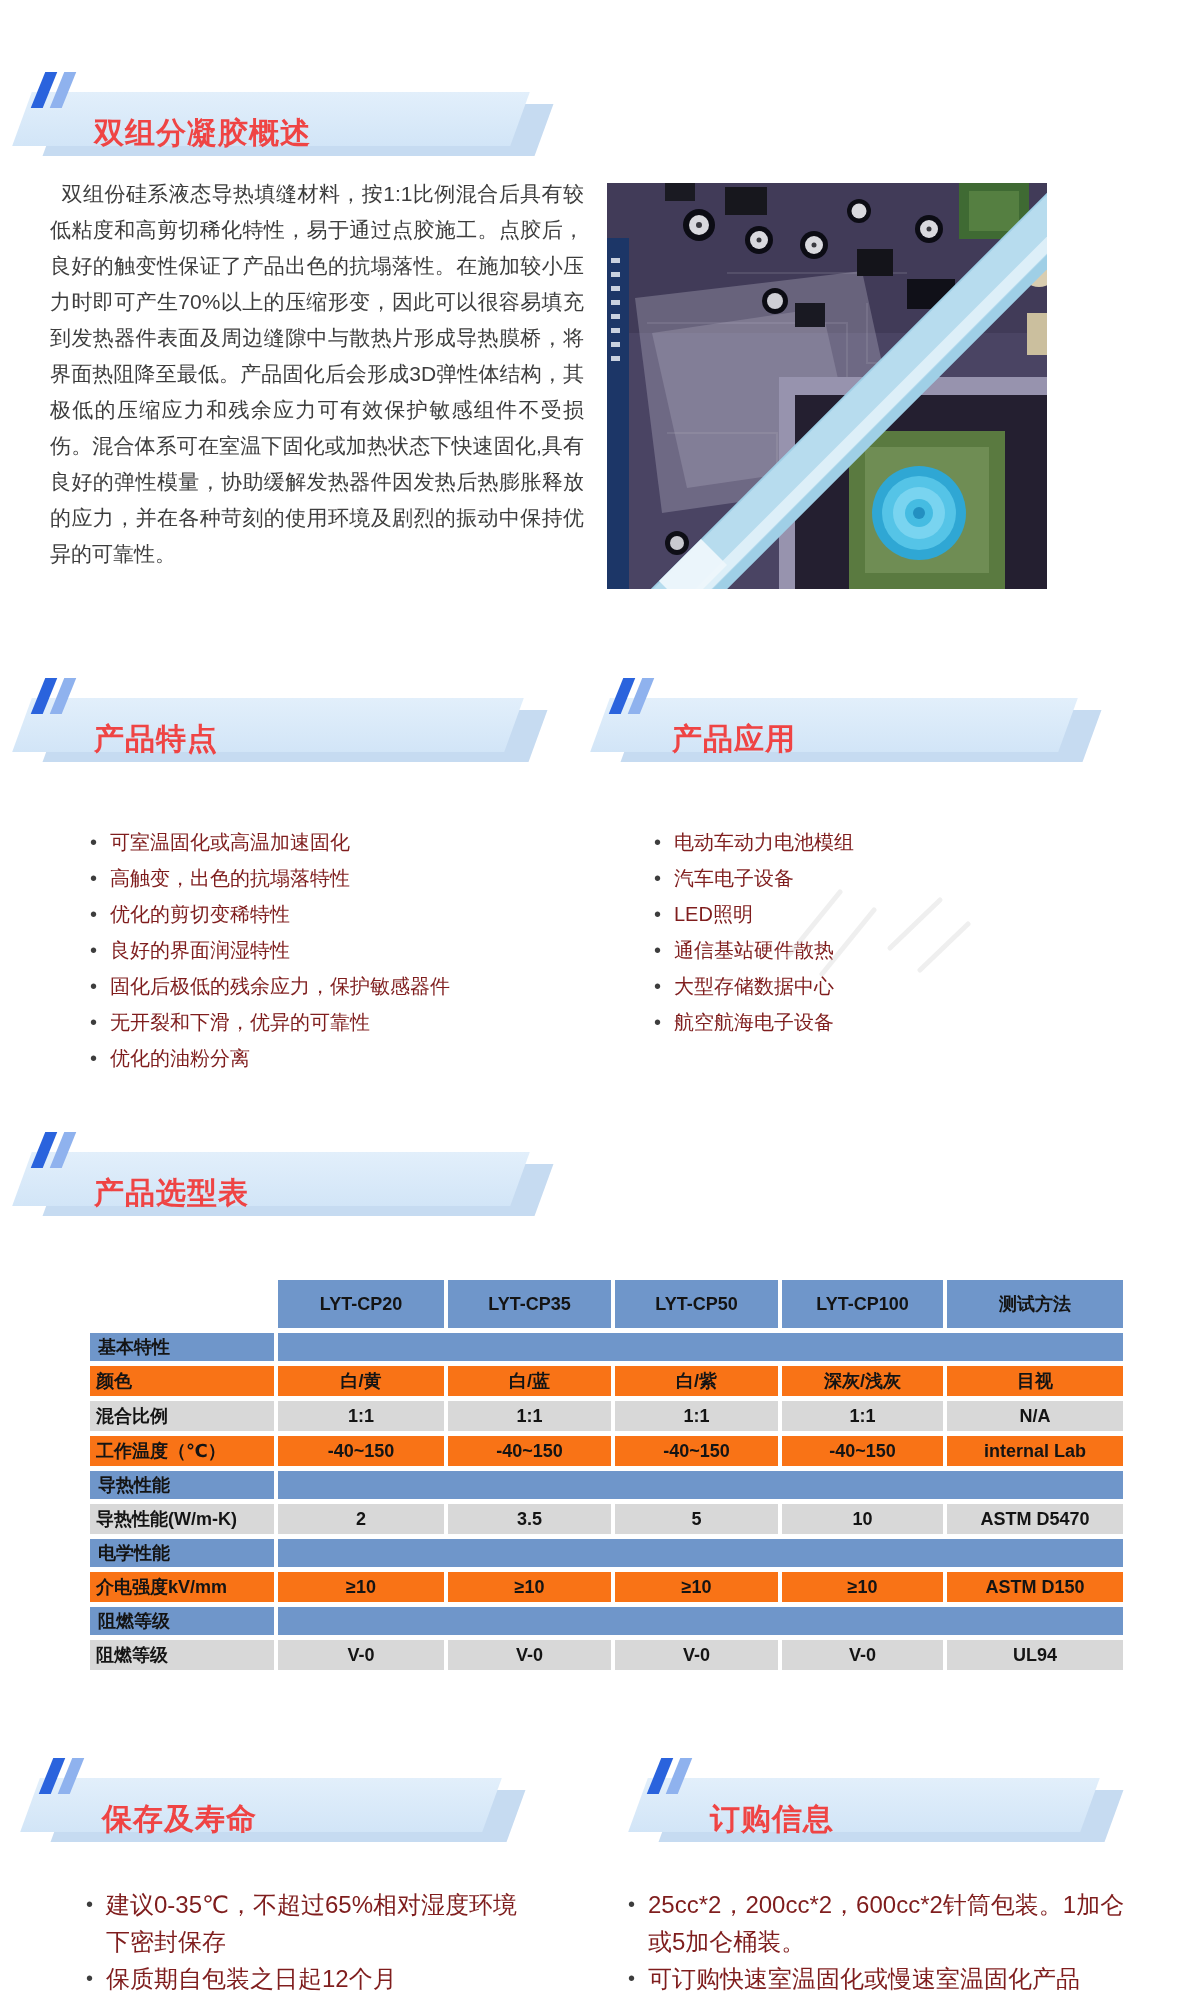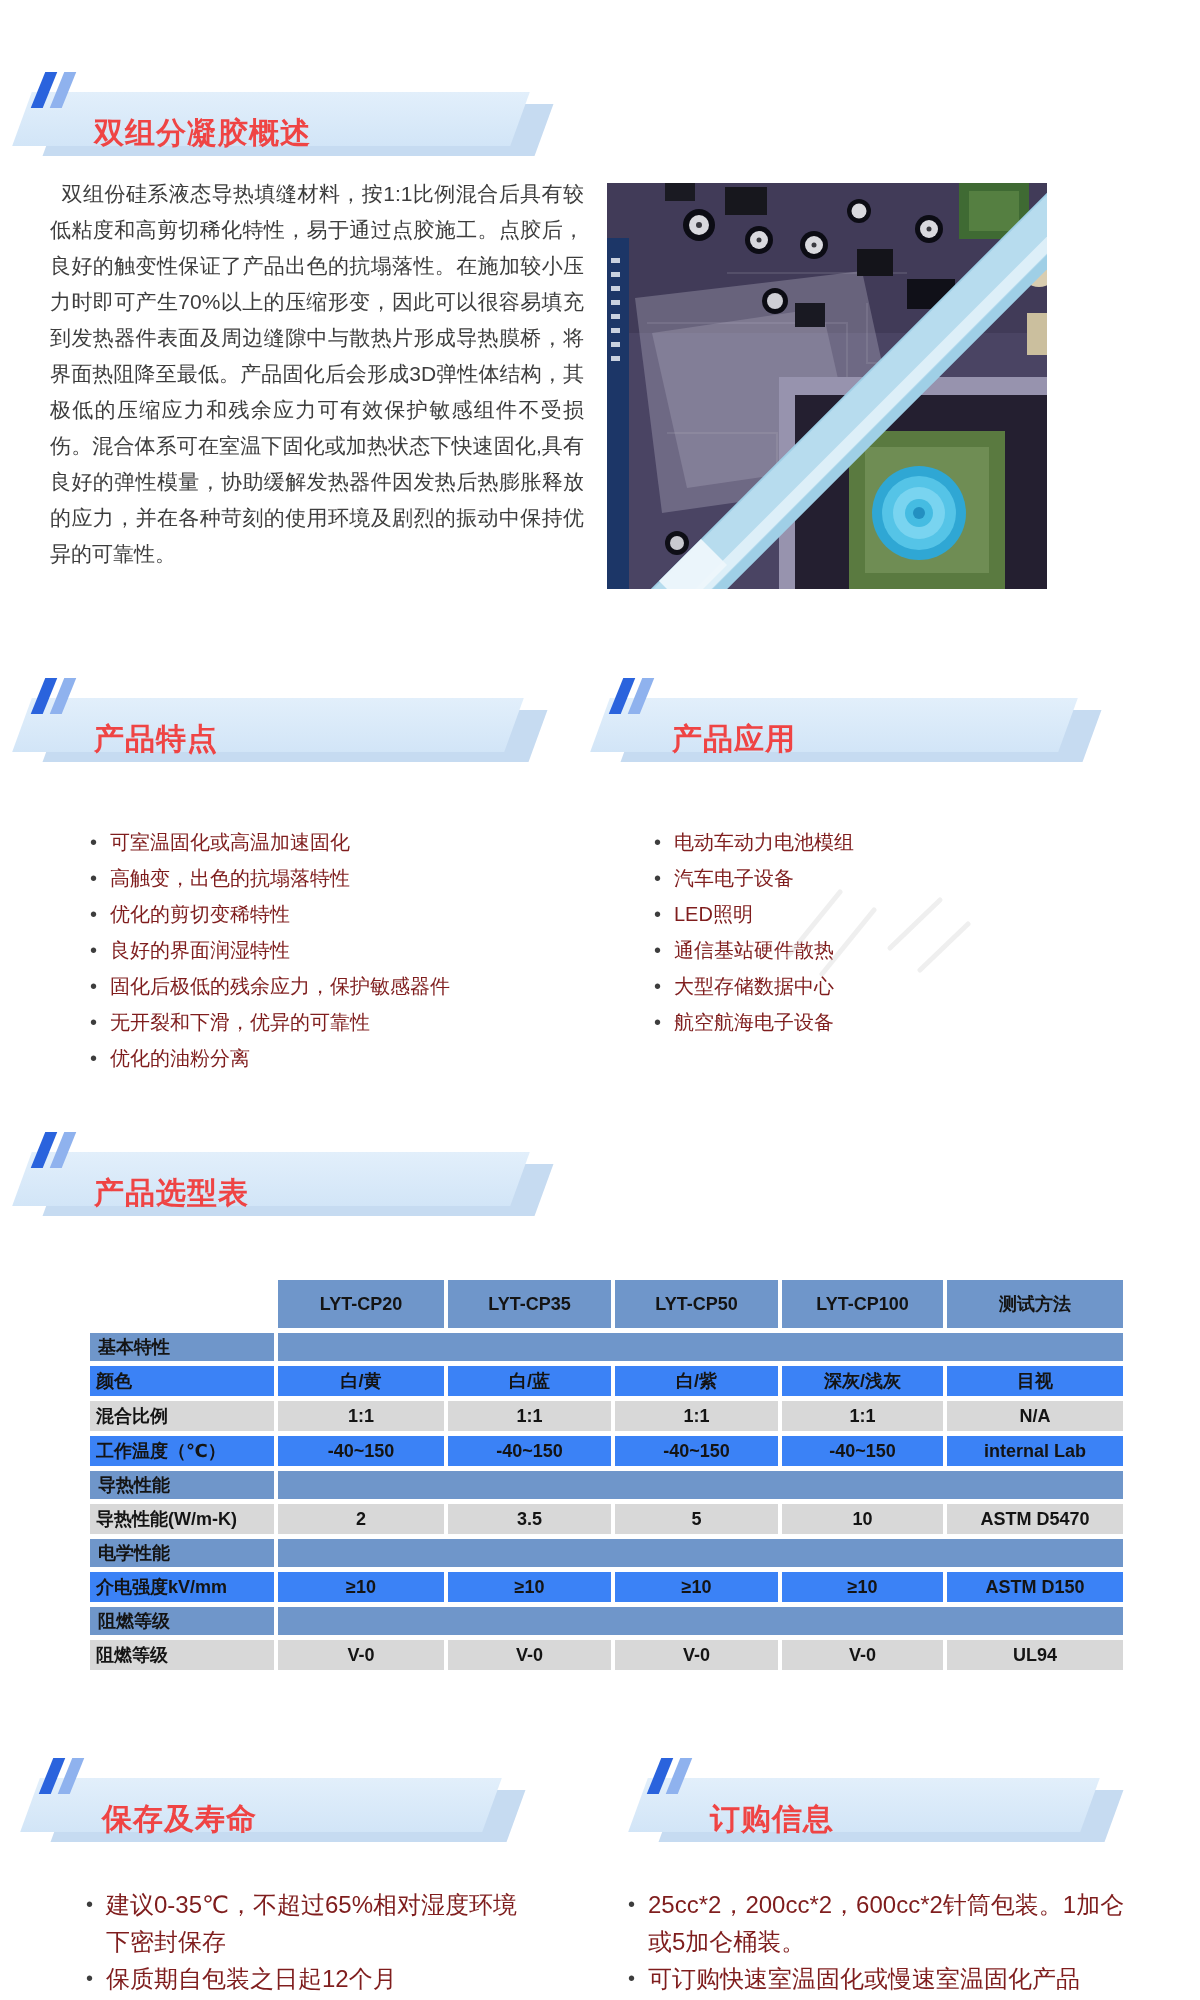--- a/index.html
+++ b/index.html
@@ -53,21 +53,21 @@
             table-layout:fixed}
   .seltable col.c0{width:184px}.seltable col.c1{width:166px}.seltable col.c2{width:163px}
   .seltable col.c3{width:163px}.seltable col.c4{width:161px}.seltable col.c5{width:176px}
   .seltable th,.seltable td{font-size:18px;color:#141414;vertical-align:middle}
   .seltable th.corner{background:transparent}
   .seltable th.colhead{background:#6f96ca;height:48px;font-weight:700;text-align:center}
   .seltable td.sec-label{background:#6f96ca;height:28px;font-weight:700;text-align:left;padding-left:8px}
   .seltable td.sec-bar{background:#6f96ca}
   .seltable td.row-label{height:30px;font-weight:700;text-align:left;padding-left:6px}
   .seltable td.val{height:30px;font-weight:700;text-align:center}
-  .seltable .light{background:#3b82f6}
+  .seltable .light{background:#f97316}
   .seltable .dark{background:#d8d8d8}
 </style>
 </head>
 <body>
 
 <div class="page">
 
   <div class="hdr" id="hdr-overview">
     <span class="slashes">
         <i class="s-dark"></i>

